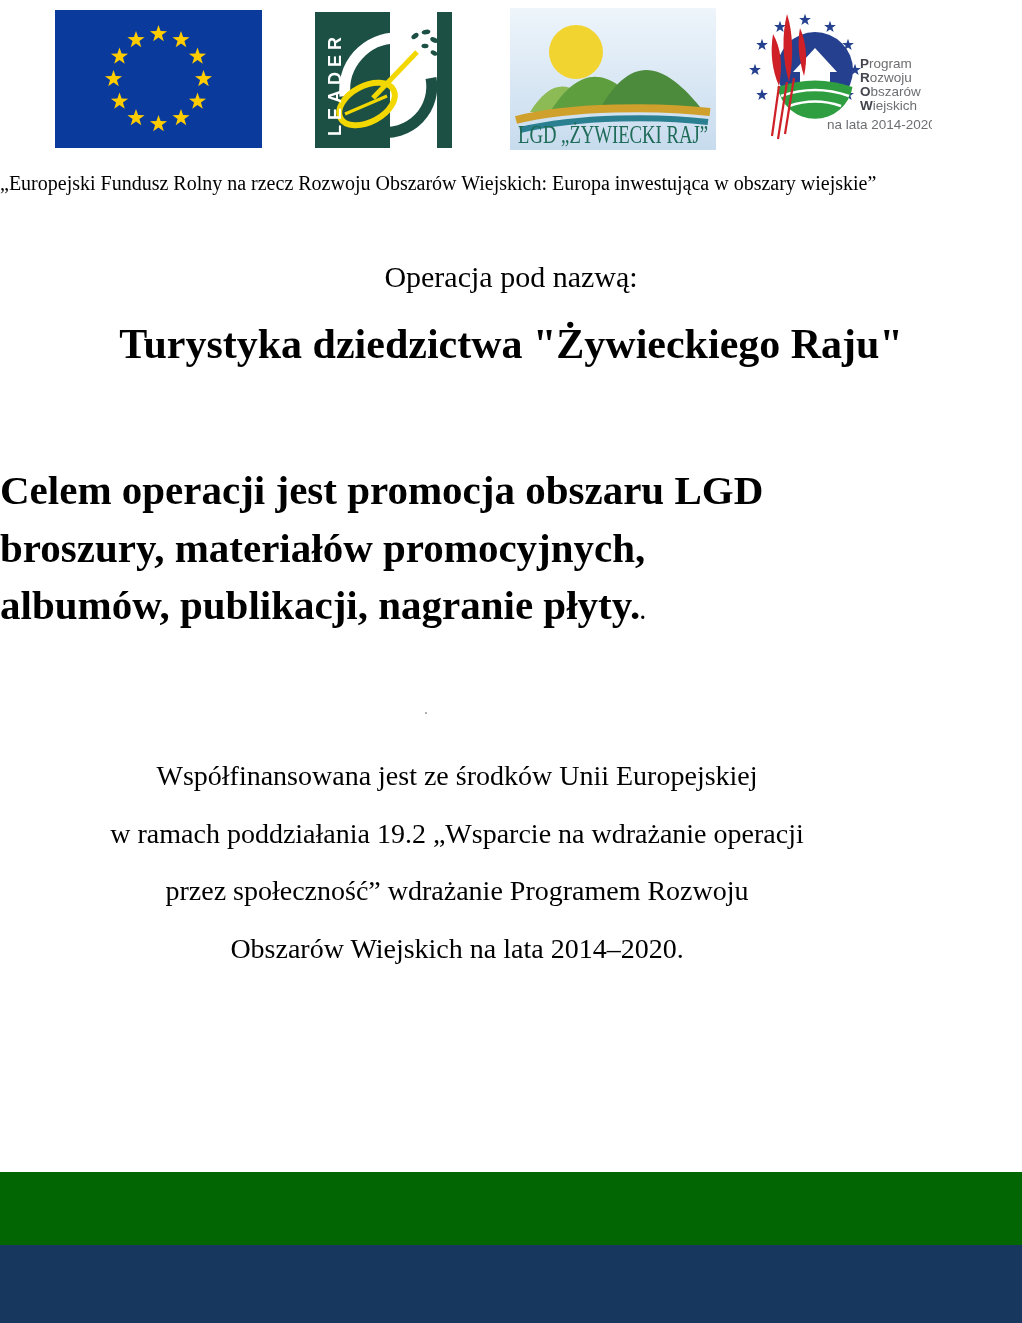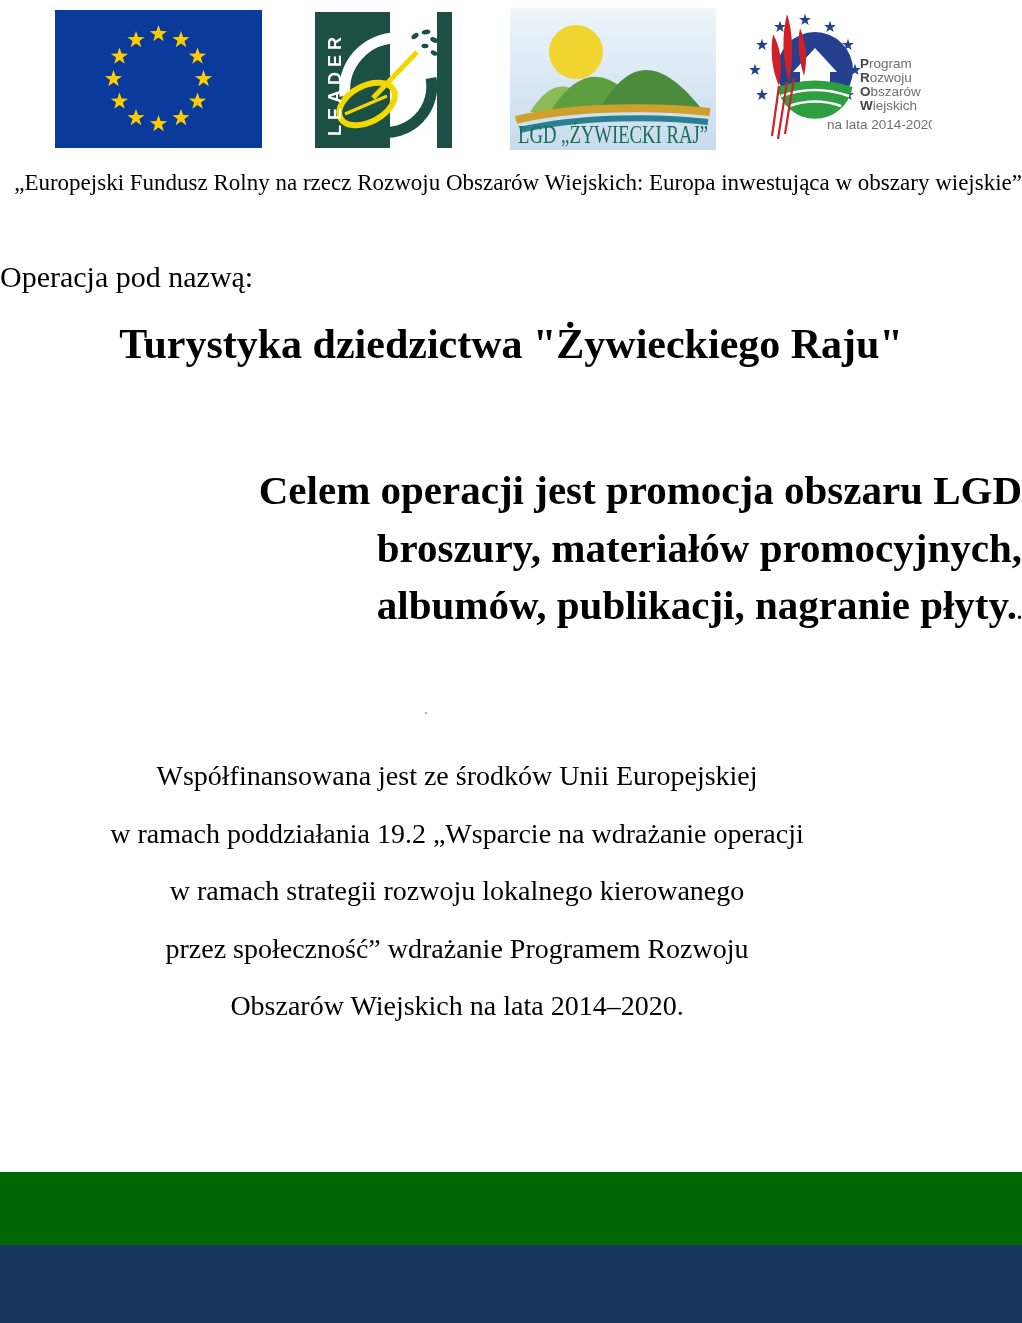--- a/index.html
+++ b/index.html
@@ -13,33 +13,33 @@
   }
   .logo{position:absolute;}
   .logo svg{display:block;}
   .logo-eu{left:55px;top:10px;}
   .logo-leader{left:315px;top:12px;}
   .logo-lgd{left:510px;top:8px;}
   .logo-prow{left:727px;top:8px;}
 
   .caption{
     position:absolute;left:0;top:170px;width:1022px;
-    text-align:right;font-size:23px;line-height:26px;
+    text-align:left;font-size:20px;line-height:26px;
   }
   .op-label{
     position:absolute;left:0;top:258px;width:1022px;
-    text-align:left;font-size:30px;line-height:38px;font-weight:normal;
+    text-align:center;font-size:30px;line-height:38px;font-weight:normal;
   }
   .title{
     position:absolute;left:0;top:316px;width:1022px;margin:0;
     text-align:center;font-size:42px;line-height:56px;font-weight:bold;
   }
   .goal{
     position:absolute;left:0;top:462px;width:1022px;
-    text-align:right;font-weight:bold;font-size:41px;
+    text-align:left;font-weight:bold;font-size:41px;
   }
   .goal-line{line-height:57.5px;white-space:nowrap;}
   .trailing-dot{font-size:20px;font-weight:bold;}
   .stray-dot{
     position:absolute;left:424px;top:700px;
     font-size:16px;color:#9a9a9a;
   }
   .funding{
     position:absolute;left:0;top:747px;width:914px;
     text-align:center;font-size:28px;
@@ -163,21 +163,20 @@
     <div class="goal-line">Celem operacji jest promocja obszaru LGD</div>
     <div class="goal-line">broszury, materiałów promocyjnych,</div>
     <div class="goal-line"><span>albumów, publikacji, nagranie płyty.</span><span class="trailing-dot">.</span></div>
   </div>
 
   <span class="stray-dot">.</span>
 
   <div class="funding">
     <div class="funding-line">Współfinansowana jest ze środków Unii Europejskiej</div>
     <div class="funding-line">w ramach poddziałania 19.2 „Wsparcie na wdrażanie operacji</div>
-    <div class="funding-line">w ramach strategii rozwoju lokalnego kierowanego</div>
     <div class="funding-line">przez społeczność” wdrażanie Programem Rozwoju</div>
     <div class="funding-line">Obszarów Wiejskich na lata 2014–2020.</div>
   </div>
 
   <div class="bar bar-green"></div>
   <div class="bar bar-navy"></div>
 
 </div>
 
 </body></html>

